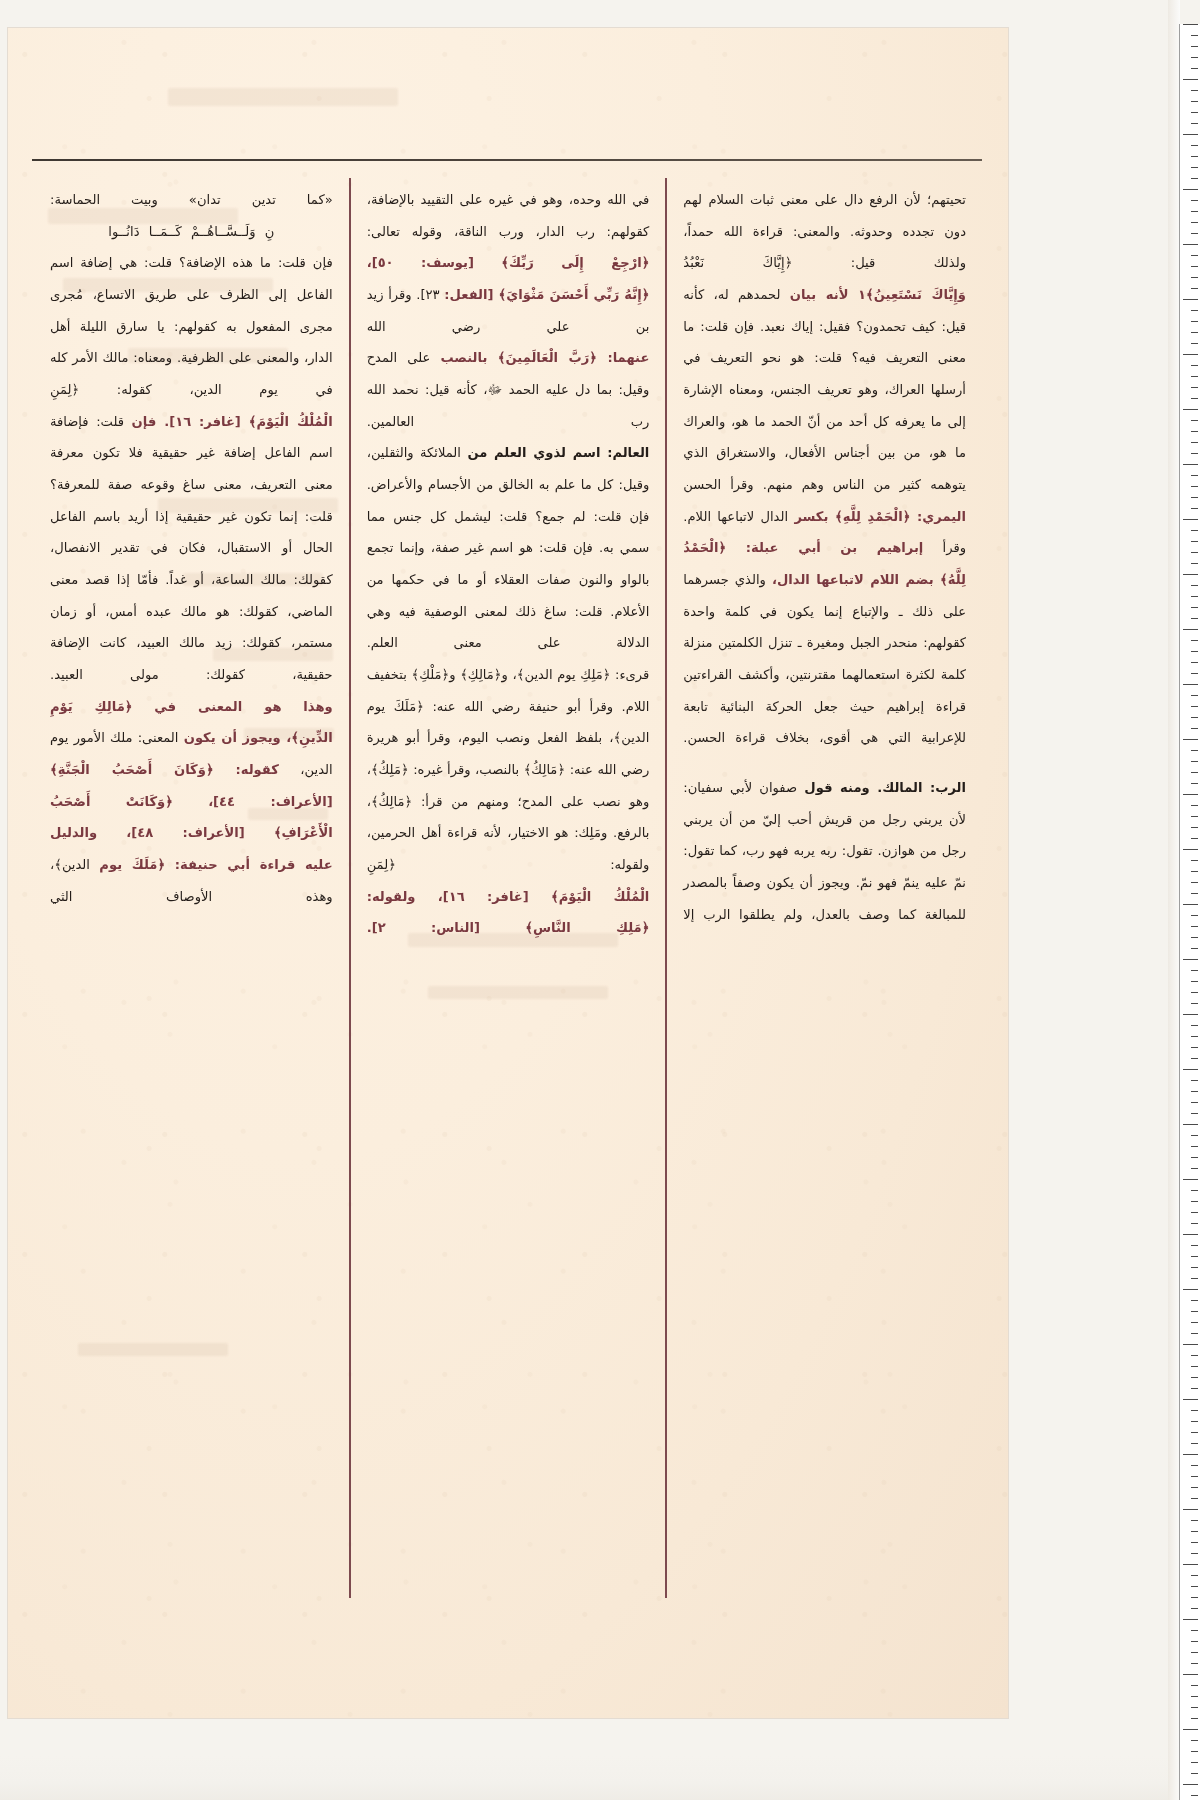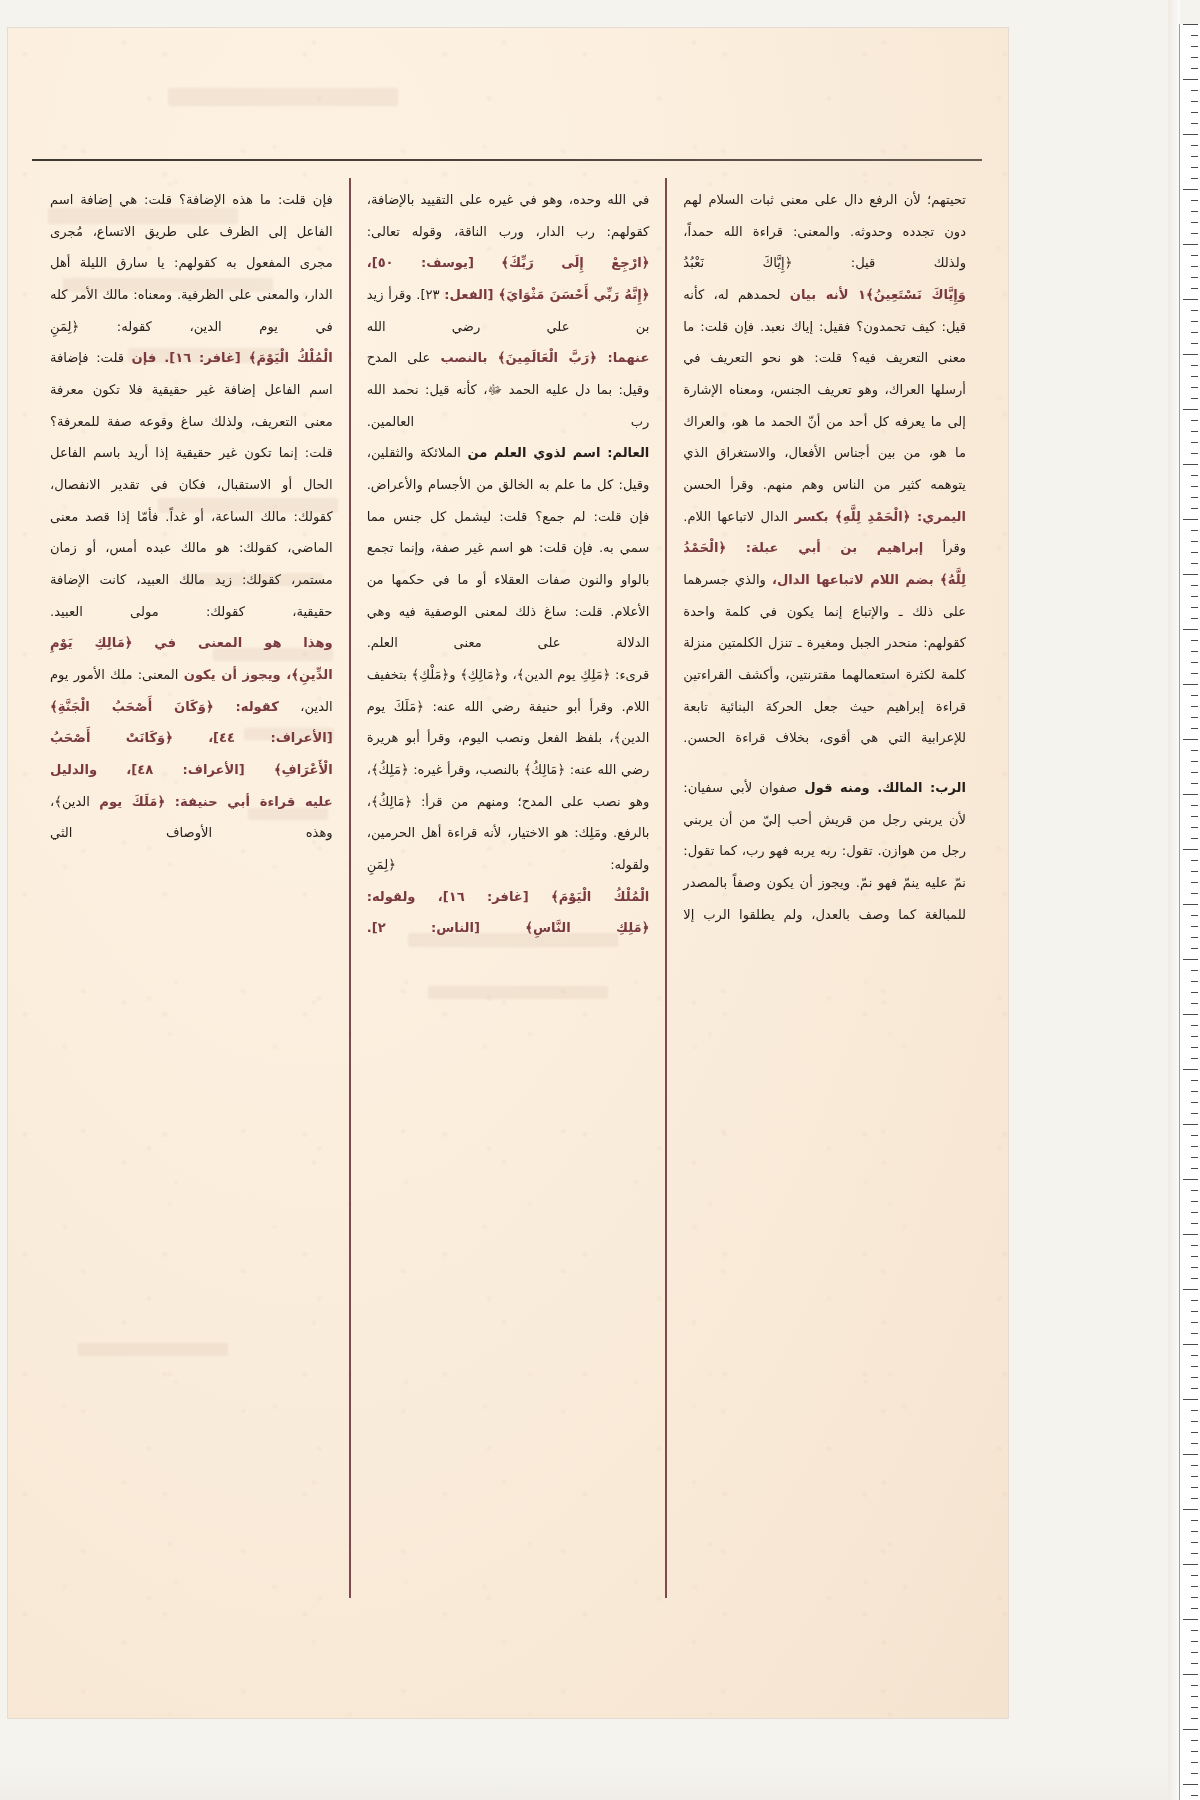--- a/index.html
+++ b/index.html
@@ -322,31 +322,36 @@
             <span>أهل الحرمين، ولقوله: ﴿لِمَنِ</span>
             <span class="q">الْمُلْكُ الْيَوْمَ﴾ [غافر: ١٦]، ولقوله:</span>
             <span class="q">﴿مَلِكِ النَّاسِ﴾ [الناس: ٢].</span>
           </p>
         </div>
       </div>
 
       <div class="col">
         <div class="col-inner">
           <p>
+            <span>«كما تدين تدان» وبيت</span>
+            <span>الحماسة:</span>
+          </p>
+          <p class="poetry">نِ وَلَــسَّــاهُــمْ كَــمَــا دَانُــوا</p>
+          <p>
             <span>فإن قلت: ما هذه الإضافة؟</span>
             <span>قلت: هي إضافة اسم الفاعل إلى</span>
             <span>الظرف على طريق الاتساع، مُجرى</span>
             <span>مجرى المفعول به كقولهم: يا</span>
             <span>سارق الليلة أهل الدار، والمعنى</span>
             <span>على الظرفية. ومعناه: مالك الأمر</span>
             <span>كله في يوم الدين، كقوله: ﴿لِمَنِ</span>
             <span class="q">الْمُلْكُ الْيَوْمَ﴾ [غافر: ١٦]. فإن</span>
             <span>قلت: فإضافة اسم الفاعل إضافة</span>
             <span>غير حقيقية فلا تكون معرفة معنى</span>
-            <span>التعريف، ولذلك ساغ وقوعه صفة</span>
+            <span>التعريف، معنى ساغ وقوعه صفة</span>
             <span>للمعرفة؟ قلت: إنما تكون غير</span>
             <span>حقيقية إذا أريد باسم الفاعل الحال</span>
             <span>أو الاستقبال، فكان في تقدير</span>
             <span>الانفصال، كقولك: مالك الساعة،</span>
             <span>أو غداً. فأمّا إذا قصد معنى</span>
             <span>الماضي، كقولك: هو مالك عبده</span>
             <span>أمس، أو زمان مستمر، كقولك:</span>
             <span>زيد مالك العبيد، كانت الإضافة</span>
             <span>حقيقية، كقولك: مولى العبيد.</span>
             <span class="q">وهذا هو المعنى في ﴿مَالِكِ يَوْمِ</span>

